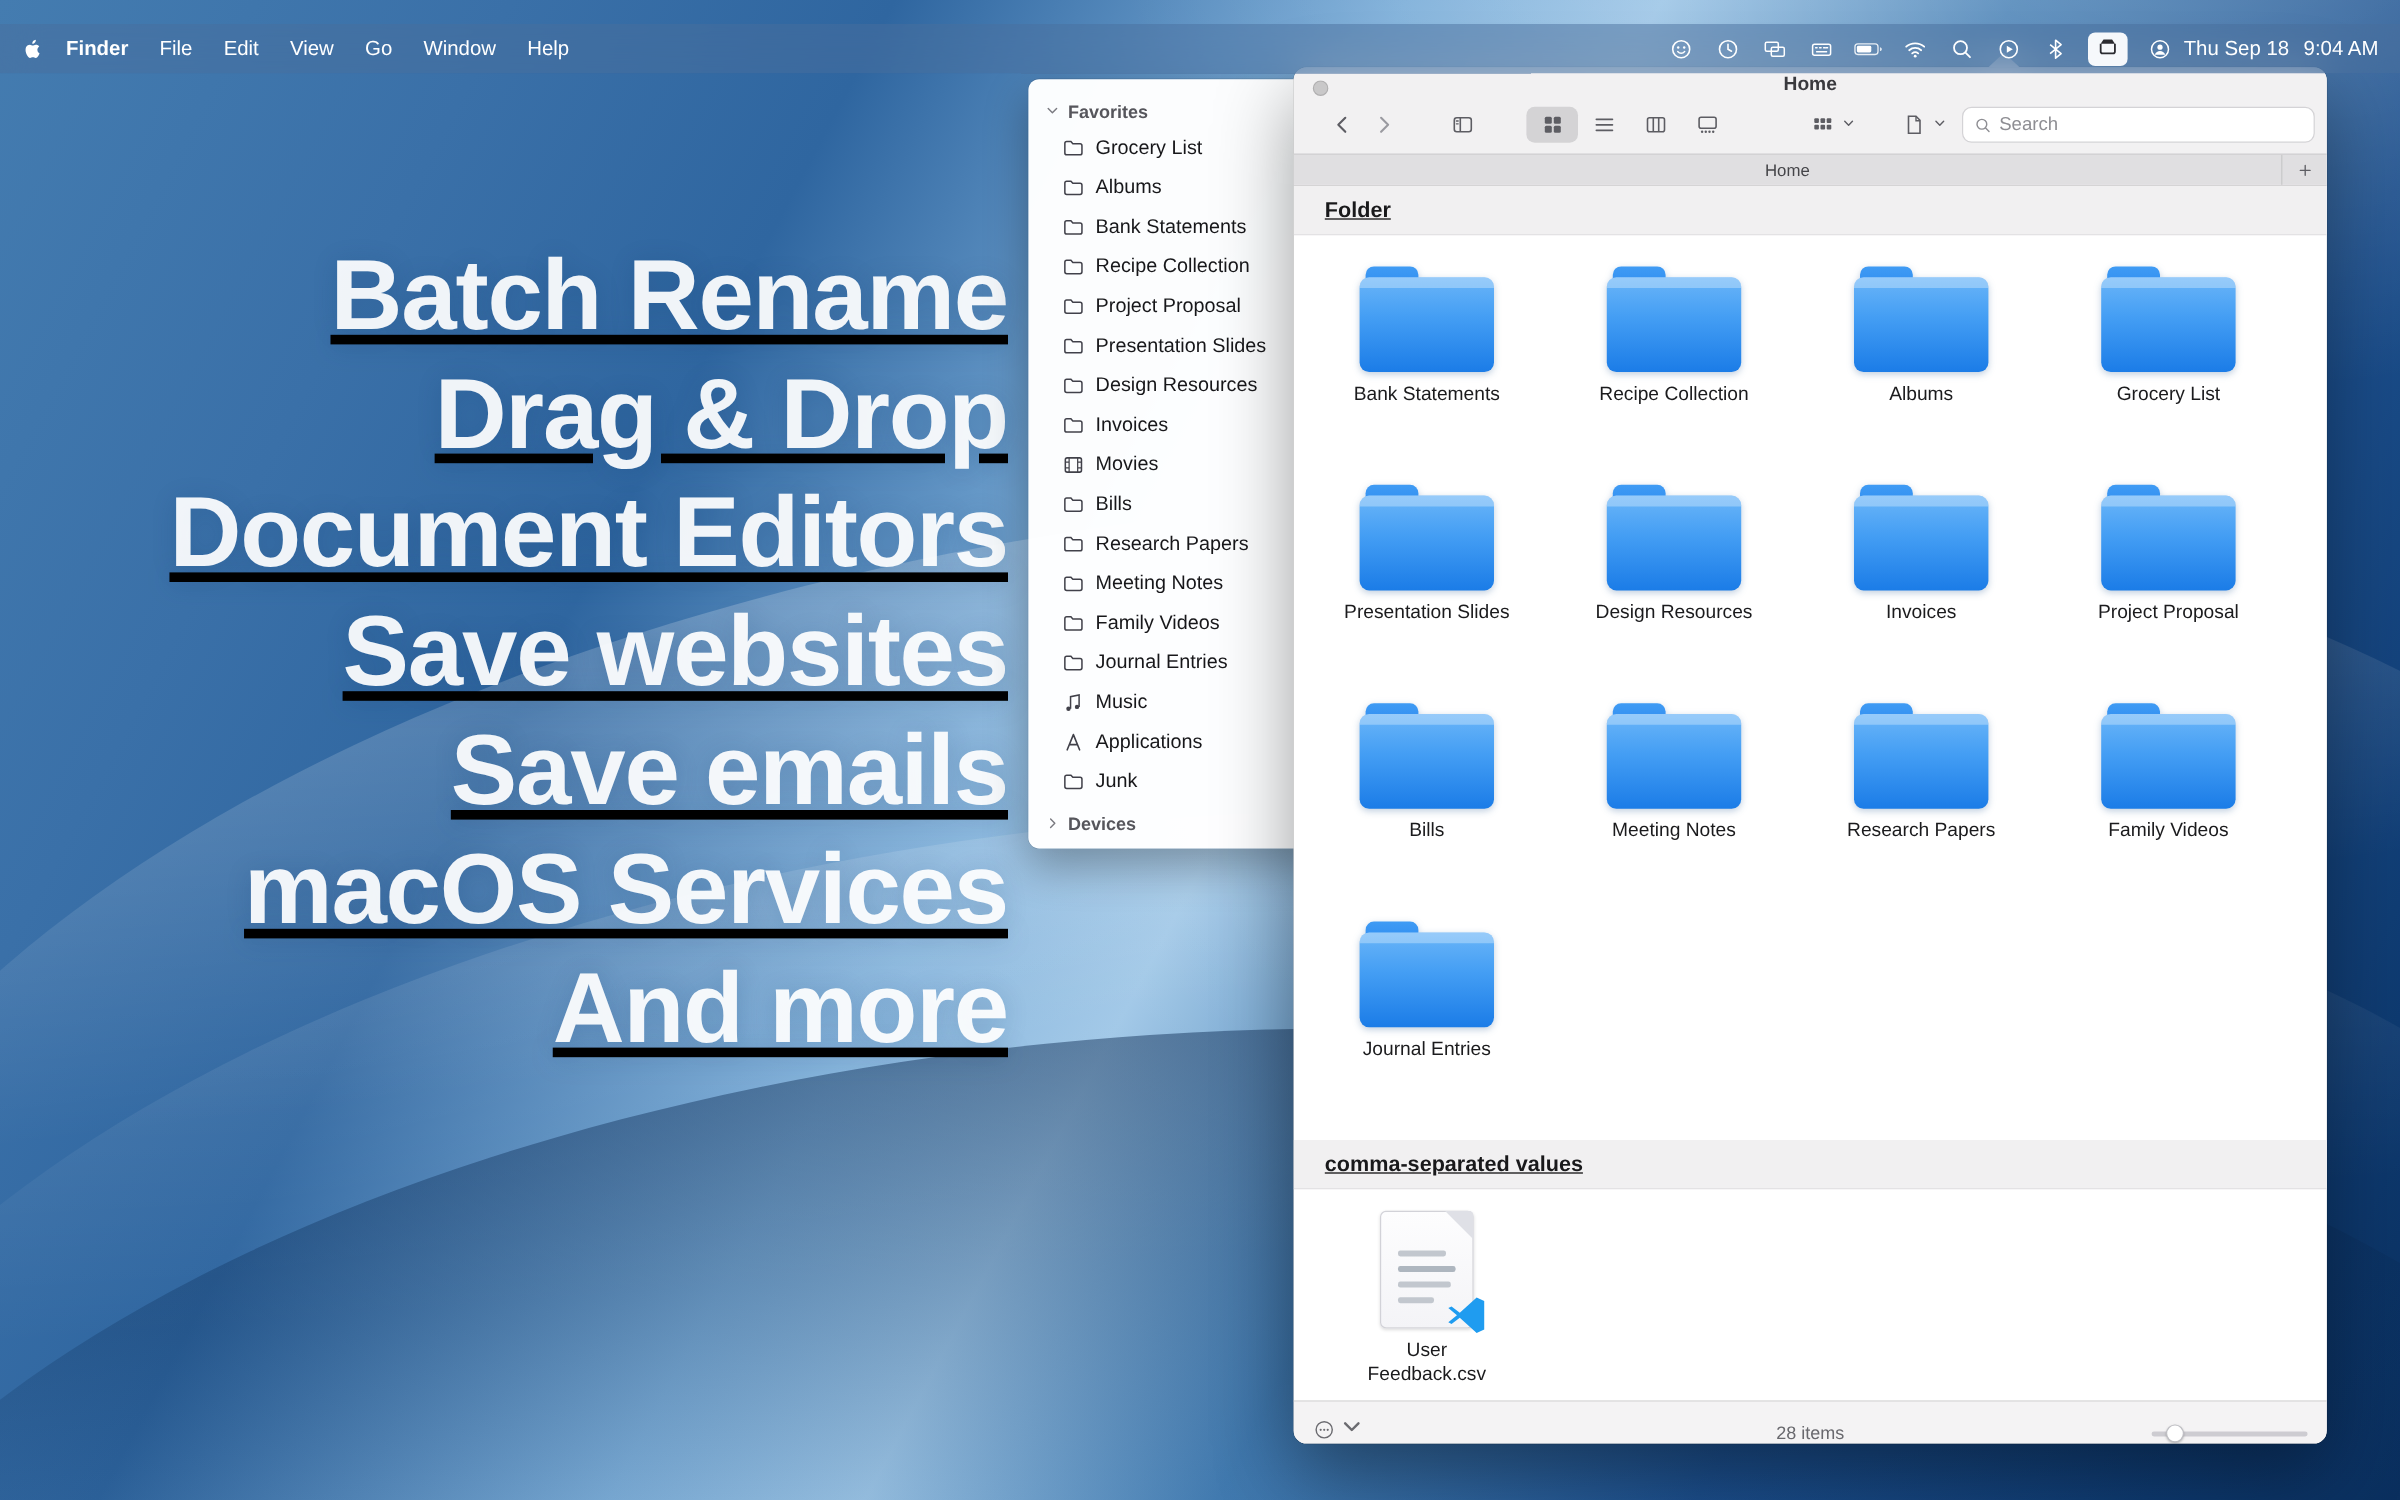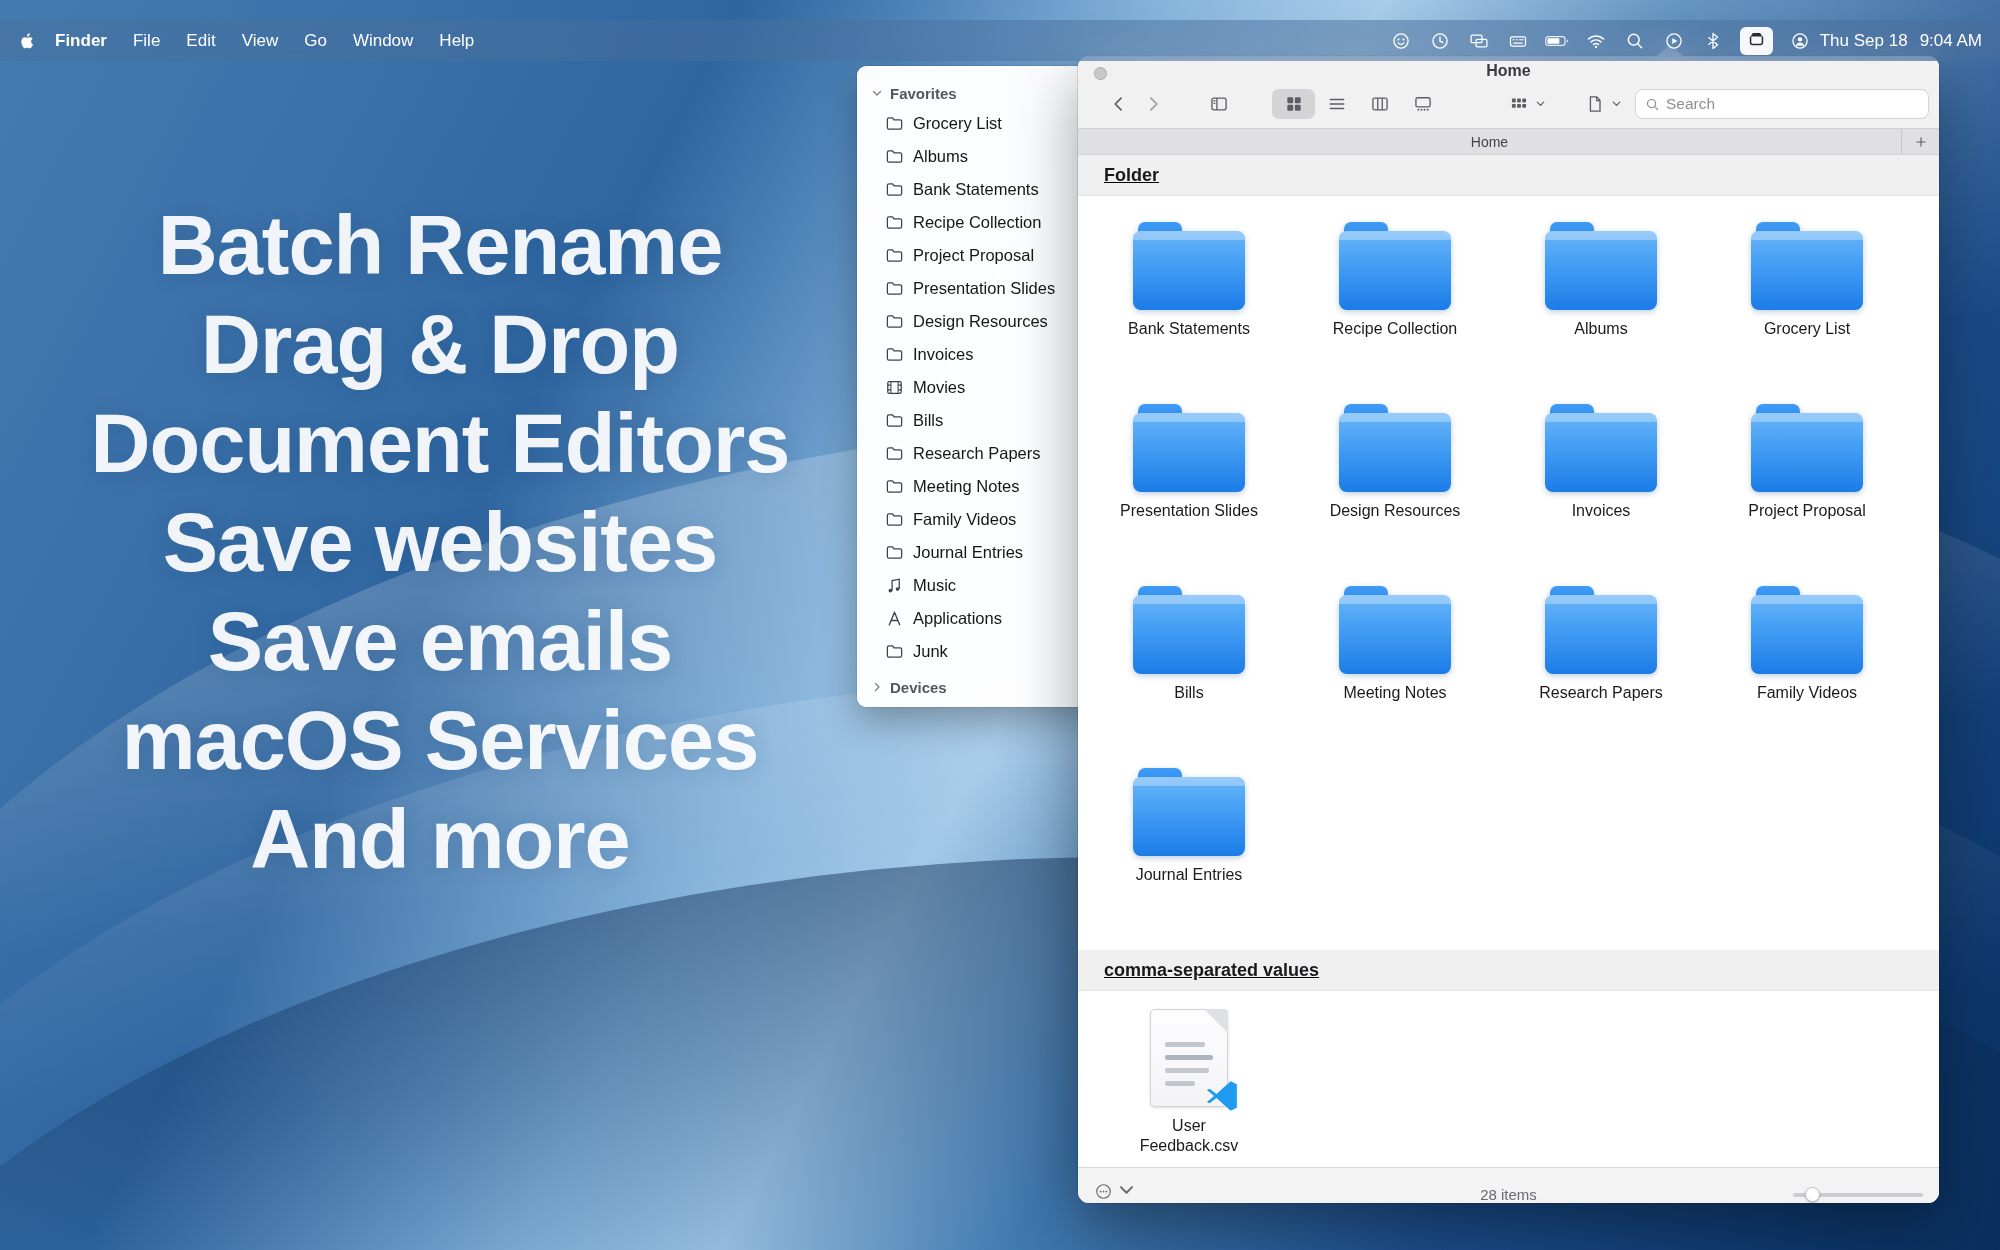--- a/index.html
+++ b/index.html
@@ -35,21 +35,21 @@
   .mb-right{ margin-left:auto; display:flex; align-items:center; gap:15px; }
   .mb-ic{ display:flex; align-items:center; justify-content:center; width:24px; height:24px; }
   .mb-ic svg{ width:20px; height:20px; }
   .active-extra{ background:rgba(255,255,255,.95); border-radius:6px; padding:2px 7px;
     display:flex; align-items:center; }
   .active-extra svg{ width:19px; height:19px; }
   .clock{ display:flex; gap:12px; margin-left:8px; font-size:17px; }
 
   
   .hero{ position:absolute; left:40px; top:196px; width:800px; z-index:5;
-    text-align:center; pointer-events:none; }
+    text-align:right; pointer-events:none;text-decoration:underline; }
   .hero-line{ font-size:83px; line-height:99px; font-weight:700; letter-spacing:-1px;
     color:rgba(255,255,255,.93); text-shadow:0 2px 20px rgba(10,50,100,.18); }
 
   
   .side-panel{
     position:absolute; left:857px; top:66px; width:246px; height:641px; z-index:22;
     background:rgba(255,255,255,.98); border-radius:9px; padding:13px 10px;
     box-shadow:0 14px 36px rgba(0,0,0,.30), 0 0 0 0.5px rgba(0,0,0,.14);
     overflow:hidden;
   }

